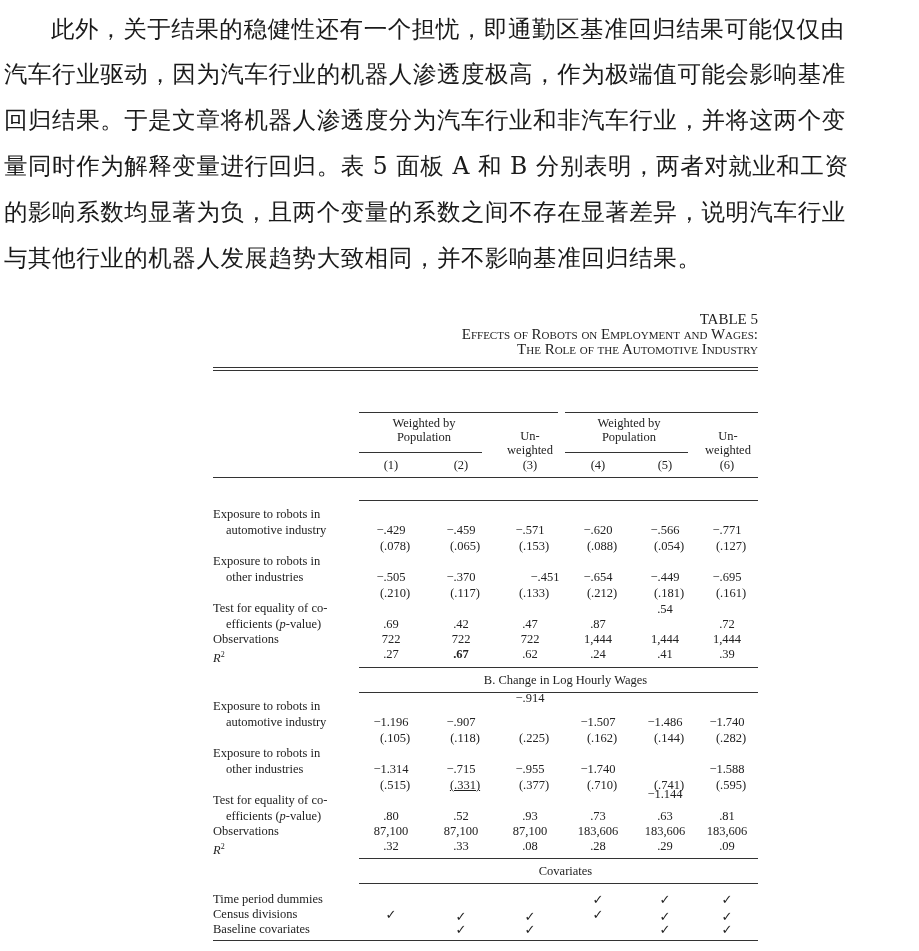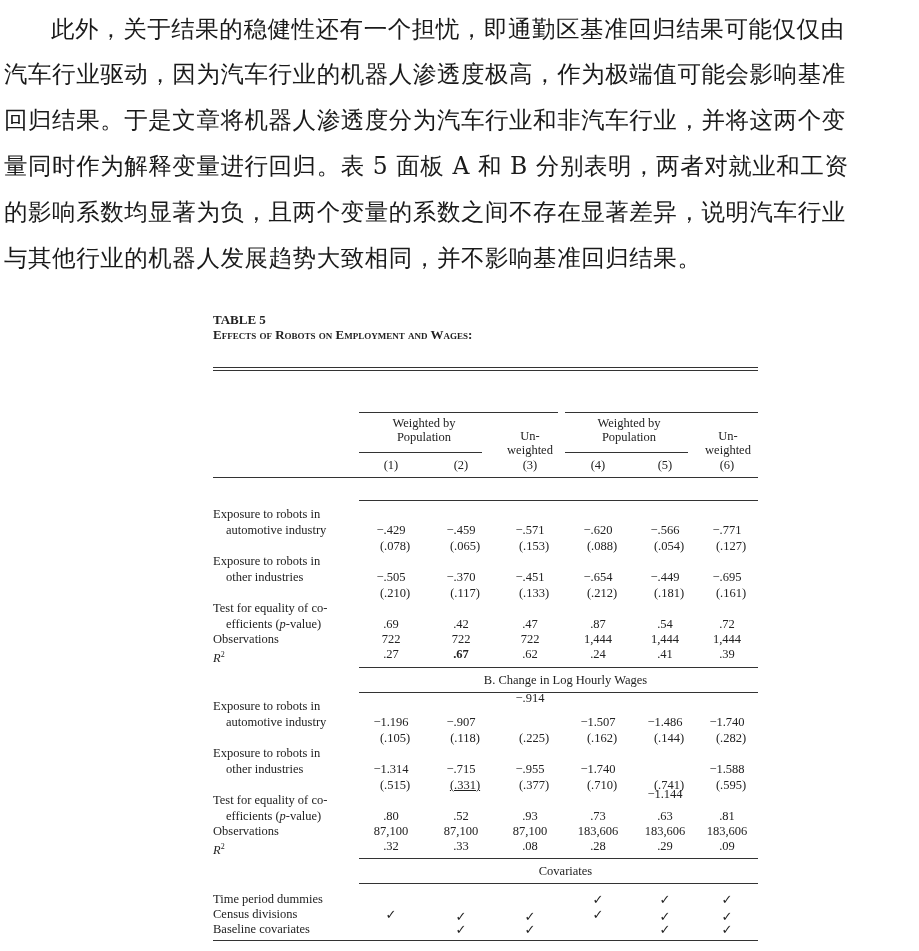--- a/index.html
+++ b/index.html
@@ -2,21 +2,21 @@
 <html><head>
 <meta charset="utf-8">
 <style>
   html, body { margin: 0; padding: 0; background: #ffffff; }
   body { width: 919px; height: 951px; position: relative; overflow: hidden; color: #1a1a1a; font-family: "DejaVu Serif", "Liberation Serif", serif; }
   .para { position: absolute; left: 4px; top: 0; width: 912px; }
   .para-line { position: absolute; left: 0; height: 48px; font-size: 23.5px; line-height: 48px; white-space: nowrap; letter-spacing: 0.55px; font-family: "DejaVu Serif", serif; }
   .indent { padding-left: 47px; }
 
   .table-wrap { position: absolute; left: 213px; top: 312px; width: 545px; font-family: "Liberation Serif", serif; color: #222; }
-  .t-title { text-align: left; font-size: 13px; line-height: 15px; font-weight: bold; }
+  .t-title { text-align: right; font-size: 15px; line-height: 15px; }
   .sc { font-variant: small-caps; }
   .rule { position: absolute; height: 0; border-top: 1.3px solid #333; }
   .hcell { position: absolute; text-align: center; font-size: 12.5px; line-height: 14px; }
   .row-label { position: absolute; left: 0; font-size: 12.5px; line-height: 15px; white-space: nowrap; }
   .row-label.ind { left: 13px; }
   .cell { position: absolute; width: 60px; margin-left: -30px; text-align: center; font-size: 12.5px; line-height: 15px; white-space: nowrap; }
   .cell.se { margin-left: -26px; }
   .panel-title { position: absolute; left: 160px; width: 385px; text-align: center; font-size: 12.5px; line-height: 15px; }
   .check { position: absolute; width: 20px; margin-left: -10px; text-align: center; font-size: 13px; line-height: 15px; }
 </style>
@@ -28,20 +28,21 @@
   <div class="para-line" style="top:50px">汽车行业驱动，因为汽车行业的机器人渗透度极高，作为极端值可能会影响基准</div>
   <div class="para-line" style="top:96px">回归结果。于是文章将机器人渗透度分为汽车行业和非汽车行业，并将这两个变</div>
   <div class="para-line" style="top:142px">量同时作为解释变量进行回归。表 5 面板 A 和 B 分别表明，两者对就业和工资</div>
   <div class="para-line" style="top:188px">的影响系数均显著为负，且两个变量的系数之间不存在显著差异，说明汽车行业</div>
   <div class="para-line" style="top:234px">与其他行业的机器人发展趋势大致相同，并不影响基准回归结果。</div>
 </div>
 
 <div class="table-wrap" style="height:630px;">
   <div class="t-title">TABLE 5</div>
   <div class="t-title sc">Effects of Robots on Employment and Wages:</div>
+  <div class="t-title sc">The Role of the Automotive Industry</div>
 
   <div class="rule" style="top:55px; left:0; width:545px;"></div>
   <div class="rule" style="top:58px; left:0; width:545px;"></div>
 
   <div class="rule" style="top:100px; left:146px; width:199px;"></div>
   <div class="rule" style="top:100px; left:352px; width:193px;"></div>
 
   <div class="hcell" style="top:104px; left:146px; width:130px;">
     <div>Weighted by</div>
     <div>Population</div>
@@ -83,38 +84,38 @@
   <div class="cell se" style="top:227px; left:248px;">(.065)</div>
   <div class="cell se" style="top:227px; left:317px;">(.153)</div>
   <div class="cell se" style="top:227px; left:385px;">(.088)</div>
   <div class="cell se" style="top:227px; left:452px;">(.054)</div>
   <div class="cell se" style="top:227px; left:514px;">(.127)</div>
 
   <div class="row-label" style="top:242px;">Exposure to robots in</div>
   <div class="row-label ind" style="top:258px;">other industries</div>
   <div class="cell" style="top:258px; left:178px;">−.505</div>
   <div class="cell" style="top:258px; left:248px;">−.370</div>
-  <div class="cell" style="top:258px; left:317px;">−.451</div>
+  <div class="cell" style="top:258px; left:332px;">−.451</div>
   <div class="cell" style="top:258px; left:385px;">−.654</div>
   <div class="cell" style="top:258px; left:452px;">−.449</div>
   <div class="cell" style="top:258px; left:514px;">−.695</div>
   <div class="cell se" style="top:274px; left:178px;">(.210)</div>
   <div class="cell se" style="top:274px; left:248px;">(.117)</div>
   <div class="cell se" style="top:274px; left:317px;">(.133)</div>
   <div class="cell se" style="top:274px; left:385px;">(.212)</div>
   <div class="cell se" style="top:274px; left:452px;">(.181)</div>
   <div class="cell se" style="top:274px; left:514px;">(.161)</div>
 
   <div class="row-label" style="top:289px;">Test for equality of co-</div>
   <div class="row-label ind" style="top:305px;"><span>efficients (</span><i>p</i><span>-value)</span></div>
   <div class="cell" style="top:305px; left:178px;">.69</div>
   <div class="cell" style="top:305px; left:248px;">.42</div>
   <div class="cell" style="top:305px; left:317px;">.47</div>
   <div class="cell" style="top:305px; left:385px;">.87</div>
-  <div class="cell" style="top:305px; left:452px;font-family:Liberation Serif, serif;">.54</div>
+  <div class="cell" style="top:290px; left:452px;font-family:Liberation Serif, serif;">.54</div>
   <div class="cell" style="top:305px; left:514px;">.72</div>
 
   <div class="row-label" style="top:320px;">Observations</div>
   <div class="cell" style="top:320px; left:178px;">722</div>
   <div class="cell" style="top:320px; left:248px;">722</div>
   <div class="cell" style="top:320px; left:317px;">722</div>
   <div class="cell" style="top:320px; left:385px;">1,444</div>
   <div class="cell" style="top:320px; left:452px;">1,444</div>
   <div class="cell" style="top:320px; left:514px;">1,444</div>
 

